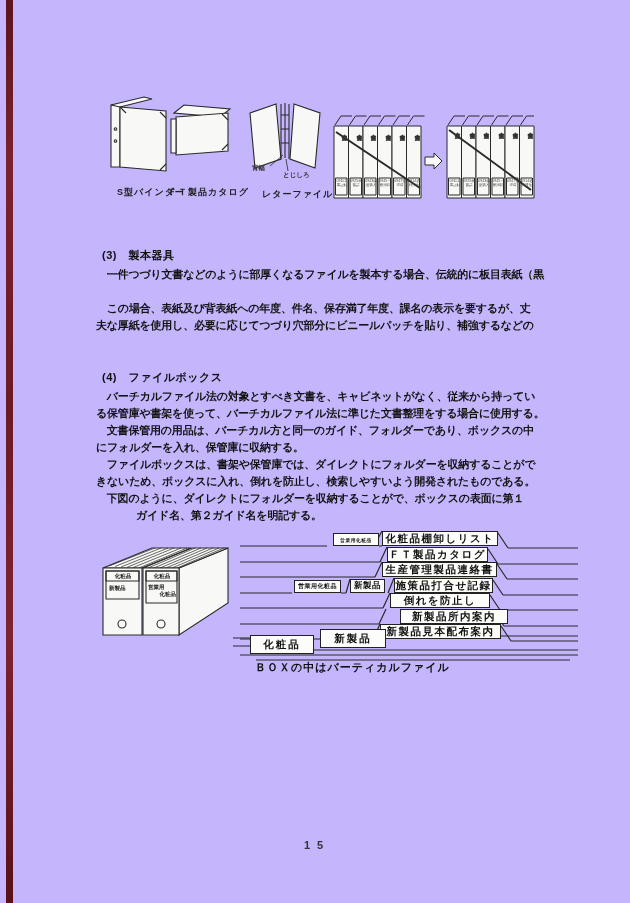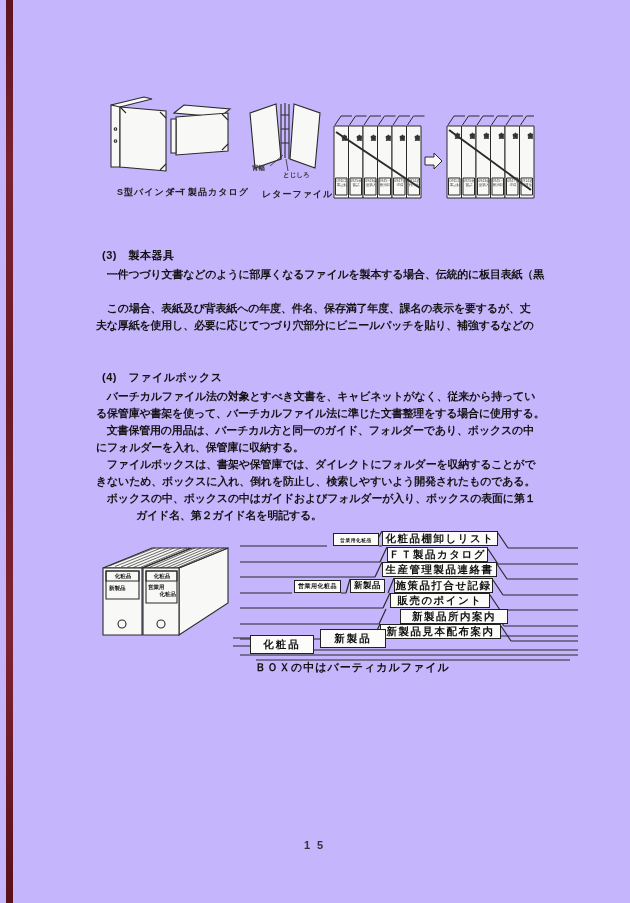--- a/index.html
+++ b/index.html
@@ -127,21 +127,21 @@
   <div class="abs bodyline" style="left:96px;top:300px;width:445px;">　この場合、表紙及び背表紙への年度、件名、保存満了年度、課名の表示を要するが、丈</div>
   <div class="abs bodyline" style="left:96px;top:317px;width:445px;">夫な厚紙を使用し、必要に応じてつづり穴部分にビニールパッチを貼り、補強するなどの</div>
 
   <div class="abs heading" style="left:102px;top:370px;">(4)　ファイルボックス</div>
   <div class="abs bodyline" style="left:96px;top:388px;width:445px;">　バーチカルファイル法の対象とすべき文書を、キャビネットがなく、従来から持ってい</div>
   <div class="abs bodyline" style="left:96px;top:405px;width:445px;">る保管庫や書架を使って、バーチカルファイル法に準じた文書整理をする場合に使用する。</div>
   <div class="abs bodyline" style="left:96px;top:422px;width:445px;">　文書保管用の用品は、バーチカル方と同一のガイド、フォルダーであり、ボックスの中</div>
   <div class="abs bodyline" style="left:96px;top:439px;width:445px;">にフォルダーを入れ、保管庫に収納する。</div>
   <div class="abs bodyline" style="left:96px;top:456px;width:445px;">　ファイルボックスは、書架や保管庫では、ダイレクトにフォルダーを収納することがで</div>
   <div class="abs bodyline" style="left:96px;top:473px;width:445px;">きないため、ボックスに入れ、倒れを防止し、検索しやすいよう開発されたものである。</div>
-  <div class="abs bodyline" style="left:96px;top:490px;width:445px;">　ボックスの中、ボックスの中はガイドおよびフォルダーが入り、ボックスの表面に第１</div>
+  <div class="abs bodyline" style="left:96px;top:490px;width:445px;">　下図のように、ダイレクトにフォルダーを収納することがで、ボックスの表面に第１</div>
   <div class="abs bodyline" style="left:96px;top:507px;width:445px;margin-left:40px;">ガイド名、第２ガイド名を明記する。</div>
 
   <svg style="left:85px;top:545px;" width="150" height="115" viewBox="0 0 150 115" fill="none" stroke="#2a2a2a" stroke-width="1.1">
     <polygon points="94,23 143,3 143,58 94,90" fill="#f8f8f6"></polygon>
     <polygon points="18,23 57,23 106,3 67,3" fill="#f8f8f6"></polygon>
     <polygon points="58,23 94,23 143,3 107,3" fill="#f8f8f6"></polygon>
     <path d="M24,21 L70,3 M30,21.5 L76,3 M36,22 L83,3 M42,22.3 L89,3 M48,22.6 L96,3 M54,23 L102,3" stroke-width="0.7"></path>
     <path d="M63,23 L110,3 M69,23 L116,3 M75,23 L122,3 M81,23 L128,3 M87,23 L134,3 M92,23 L139,3" stroke-width="0.7"></path>
     <rect x="18" y="23" width="39" height="67" fill="#f8f8f6"></rect>
     <rect x="58" y="23" width="36" height="67" fill="#f8f8f6"></rect>
@@ -170,21 +170,21 @@
     <path d="M158,112 H350 M86,126 H350 M12,131 H350 M28,136 H342"></path>
   </svg>
 
   <div class="abs tab" style="left:333px;top:533px;width:46px;height:13px;font-size:4.8px;letter-spacing:0.5px;">営業用化粧品</div>
   <div class="abs tab ftitle" style="left:382px;top:531px;width:116px;height:15px;">化粧品棚卸しリスト</div>
   <div class="abs tab ftitle" style="left:387px;top:547px;width:101px;height:15px;">ＦＴ製品カタログ</div>
   <div class="abs tab ftitle" style="left:382px;top:562px;width:115px;height:15px;">生産管理製品連絡書</div>
   <div class="abs tab" style="left:294px;top:580px;width:47px;height:13px;font-size:6px;letter-spacing:0.5px;">営業用化粧品</div>
   <div class="abs tab" style="left:350px;top:579px;width:35px;height:14px;font-size:8.5px;letter-spacing:0.5px;">新製品</div>
   <div class="abs tab ftitle" style="left:394px;top:578px;width:99px;height:15px;">施策品打合せ記録</div>
-  <div class="abs tab ftitle" style="left:390px;top:593px;width:100px;height:15px;">販売のポイント</div>
+  <div class="abs tab ftitle" style="left:390px;top:593px;width:100px;height:15px;">倒れを防止し</div>
   <div class="abs tab ftitle" style="left:400px;top:609px;width:108px;height:15px;">新製品所内案内</div>
   <div class="abs tab ftitle" style="left:380px;top:624px;width:121px;height:15px;">新製品見本配布案内</div>
   <div class="abs tab" style="left:250px;top:635px;width:64px;height:19px;font-size:10.5px;letter-spacing:2px;border-width:1.6px;">化粧品</div>
   <div class="abs tab" style="left:320px;top:629px;width:66px;height:19px;font-size:10.5px;letter-spacing:2px;border-width:1.6px;">新製品</div>
 
   <div class="abs caption" style="left:255px;top:660px;width:215px;">ＢＯＸの中はバーティカルファイル</div>
 
   <div class="abs pagenum" style="left:304px;top:839px;">15</div>
 
 </div>

